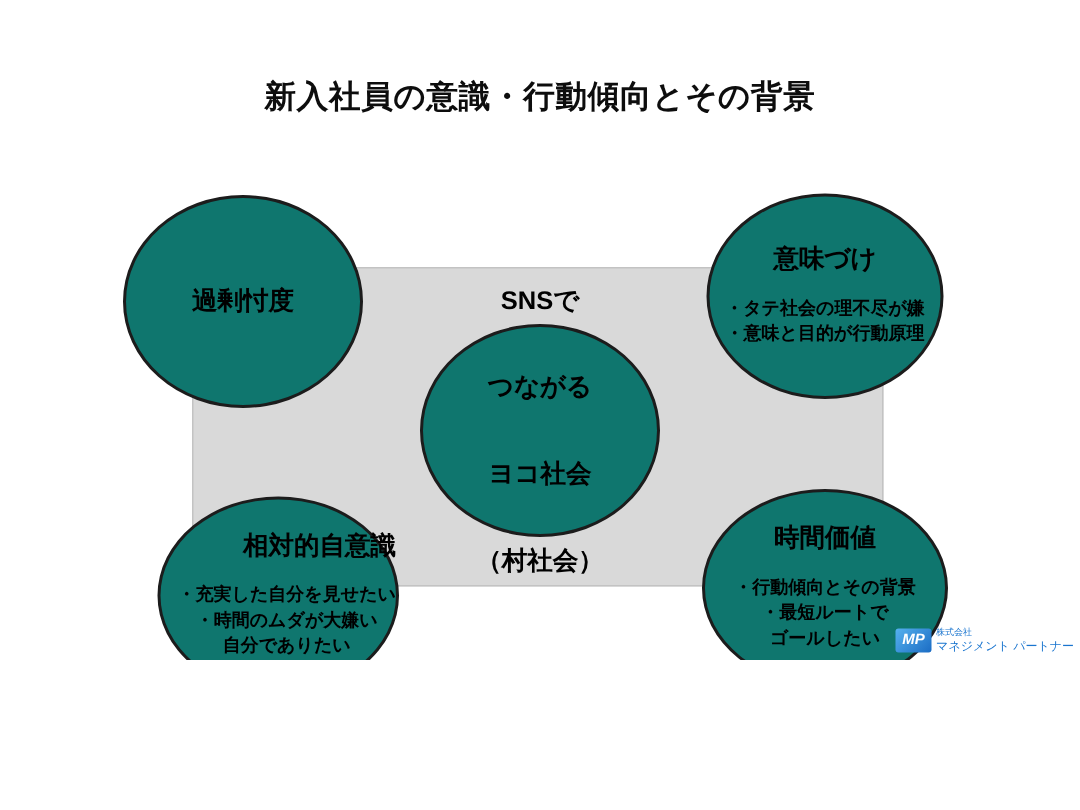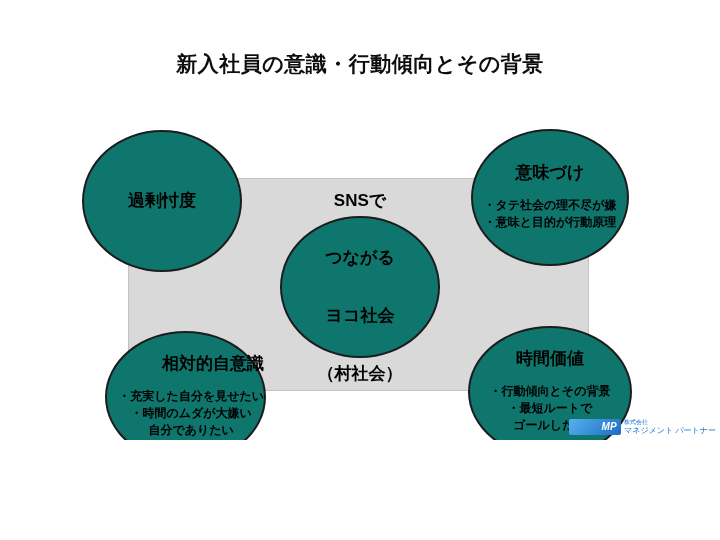--- a/index.html
+++ b/index.html
@@ -81,21 +81,20 @@
     height: 16px;
     background: linear-gradient(135deg, #55b1ee 0%, #1b6cc4 100%);
     border-radius: 2px;
     color: #ffffff;
     font-size: 10px;
     font-weight: bold;
     font-style: italic;
     display: flex;
     align-items: center;
     justify-content: center;
-    padding-left: 28px;
   }
   .logo-text {
     display: flex;
     flex-direction: column;
     line-height: 1.15;
   }
   .logo-prefix { font-size: 6px;  color: #1a75cf; }
   .logo-name   { font-size: 8px;  color: #1a75cf; font-weight: normal; white-space: nowrap; }
 </style>
 </head>

